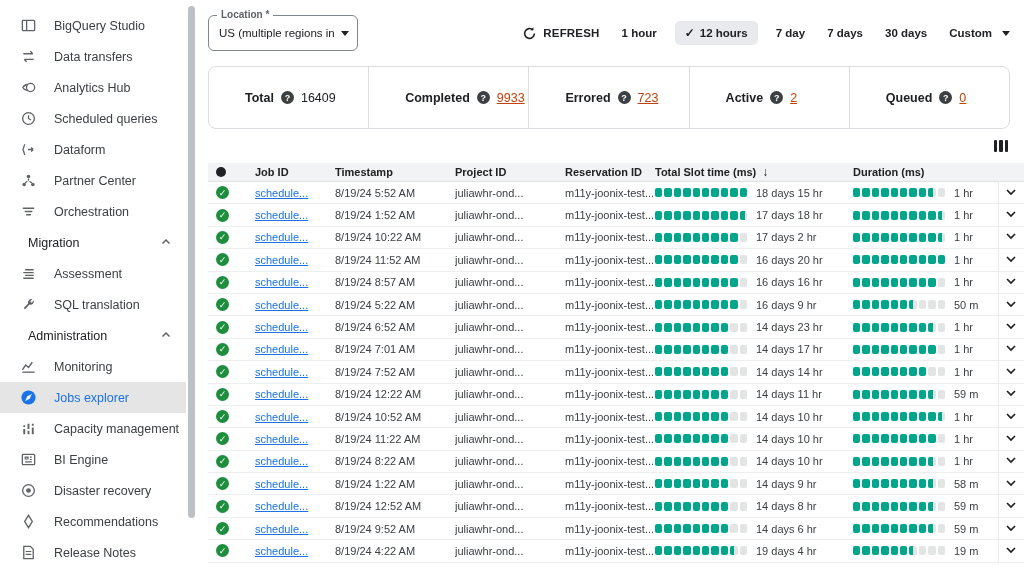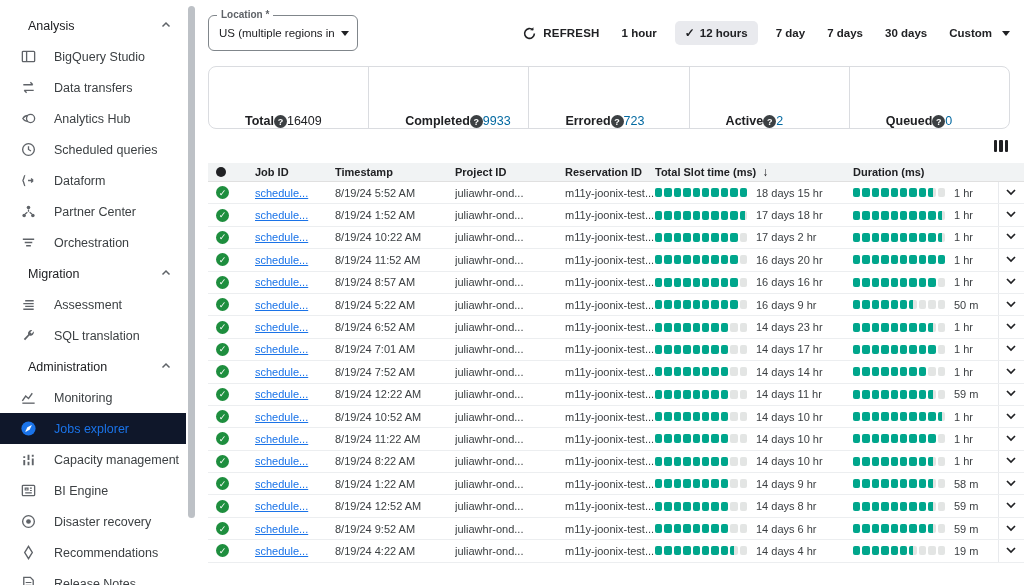--- a/index.html
+++ b/index.html
@@ -7,21 +7,21 @@
     font-family:"Liberation Sans", sans-serif; color:#202124; }
   .app { display:flex; width:1024px; height:585px; }
 
   
   .sidebar { width:186px; height:585px; background:#fff; padding-top:10px; flex:none; overflow:hidden; }
   .sb-section { height:31px; display:flex; align-items:center; padding:0 14px 0 28px; cursor:pointer; }
   .sb-section span.lbl { font-size:12.5px; color:#202124; flex:1; }
   .sb-item { height:31px; display:flex; align-items:center; padding-left:19px; cursor:pointer; }
   .sb-item .ic { width:18px; height:18px; margin-right:17px; display:flex; align-items:center; justify-content:center; flex:none; }
   .sb-item .lbl { font-size:12.5px; color:#3c4043; white-space:nowrap; }
-  .sb-item.selected { background:#0f172a; }
+  .sb-item.selected { background:#e5e5e5; }
   .sb-item.selected .lbl { color:#1a73e8; }
   .sb-scroll { width:13px; height:585px; flex:none; position:relative; background:#fff; }
   .sb-scroll .thumb { position:absolute; left:2px; top:6px; width:7px; height:512px; background:#bdc1c6; border-radius:4px; }
 
   
   .content { flex:1; padding:10px 0 0 9px; position:relative; }
   .toolbar { display:flex; align-items:center; justify-content:space-between; padding-right:14px; height:46px; }
   .loc-field { position:relative; width:150px; height:36px; border:1px solid #80868b; border-radius:6px;
     display:flex; align-items:center; padding:0 8px 0 10px; cursor:pointer; background:#fff; }
   .loc-field .flabel { position:absolute; top:-7px; left:8px; background:#fff; padding:0 4px; font-size:10px; color:#5f6368; font-weight:700; }
@@ -32,27 +32,27 @@
   .refresh-btn { display:flex; align-items:center; gap:6px; background:none; border:none; cursor:pointer;
     font-family:inherit; font-size:11.5px; font-weight:700; color:#202124; letter-spacing:.2px; }
   .chip { font-size:11.5px; font-weight:700; color:#202124; cursor:pointer; display:flex; align-items:center; gap:5px; padding:5px 4px; border-radius:5px; }
   .chip.selected { background:#e9eaee; padding:5px 10px; }
   .chip .check { font-size:12px; }
   .custom-chip { display:flex; align-items:center; gap:6px; font-size:11.5px; font-weight:700; cursor:pointer; }
 
   
   .stats-card { margin:10px 14px 0 0; border:1px solid #dadce0; border-radius:8px; height:63px;
     display:flex; align-items:stretch; }
-  .stat { flex:1; display:flex; align-items:flex-end; padding-left:36px; }
+  .stat { flex:1; display:flex; align-items:center; padding-left:36px; gap:7px; }
   .stat + .stat { border-left:1px solid #dadce0; }
   .stat .slabel { font-size:12.5px; font-weight:700; color:#202124; }
   .stat .help { width:13px; height:13px; border-radius:50%; background:#3c4043; color:#fff; font-size:9px; font-weight:700;
     display:flex; align-items:center; justify-content:center; flex:none; }
   .stat .svalue { font-size:12.5px; color:#202124; }
-  .stat .svalue.link { color:#0369a1; cursor:pointer; }
+  .stat .svalue.link { color:#c2410c; text-decoration:underline; cursor:pointer; }
 
   
   .table-tools { height:34px; display:flex; align-items:center; justify-content:flex-end; padding-right:16px; }
   .col-chooser { width:14px; height:12px; display:flex; gap:2px; cursor:pointer; }
   .col-chooser i { flex:1; background:#202124; border-radius:1px; }
 
   .jobs-table { width:816px; }
   .t-row { display:flex; align-items:center; height:22.4px; border-bottom:1px solid #eceef0; }
   .t-head { background:#f1f3f4; height:19px; border-bottom:1px solid #e0e0e0; }
   .t-head .cell { font-size:11px; font-weight:700; color:#202124; }
@@ -74,26 +74,20 @@
   .bar i { flex:1; height:9px; border-radius:2px; background:#e3e5e4; overflow:hidden; display:block; }
   .bar i b { display:block; height:100%; background:#00a68c; }
   .sort-arrow { font-size:12px; margin-left:6px; font-weight:400; }
   .dur-val { width:40px; overflow:hidden; white-space:nowrap; }
 </style>
 </head>
 <body>
 
 <div class="app">
   <nav class="sidebar" id="sidebar">
-      <div class="sb-section">
-        <span class="lbl">Analysis</span>
-        <span><svg width="12" height="12" viewBox="0 0 12 12">
-            <path d="M2.5 7.5 6 4l3.5 3.5" fill="none" stroke="#5f6368" stroke-width="1.5"></path>
-          </svg></span>
-      </div>
       <div class="sb-item">
         <span class="ic">
           <svg width="17" height="17" viewBox="0 0 18 18">
             <rect x="2.5" y="3.5" width="13" height="11" rx="1" fill="none" stroke="#5f6368" stroke-width="1.4"></rect>
             <path d="M7 3.5v11" stroke="#5f6368" stroke-width="1.4"></path>
           </svg>
         </span>
         <span class="lbl">BigQuery Studio</span>
       </div>
       <div class="sb-item">
@@ -1748,21 +1742,21 @@
                 <i>
                   <b style="width: 100%;"></b>
                 </i>
                 <i>
                   <b style="width: 50%;"></b>
                 </i>
                 <i>
                   <b style="width: 0px;"></b>
                 </i>
               </span>
-              <span>14 days 4 hr</span>
+              <span>19 days 4 hr</span>
             </div>
             <div class="cell c-dur">
               <span class="bar">
                 <i>
                   <b style="width: 100%;"></b>
                 </i>
                 <i>
                   <b style="width: 100%;"></b>
                 </i>
                 <i>

